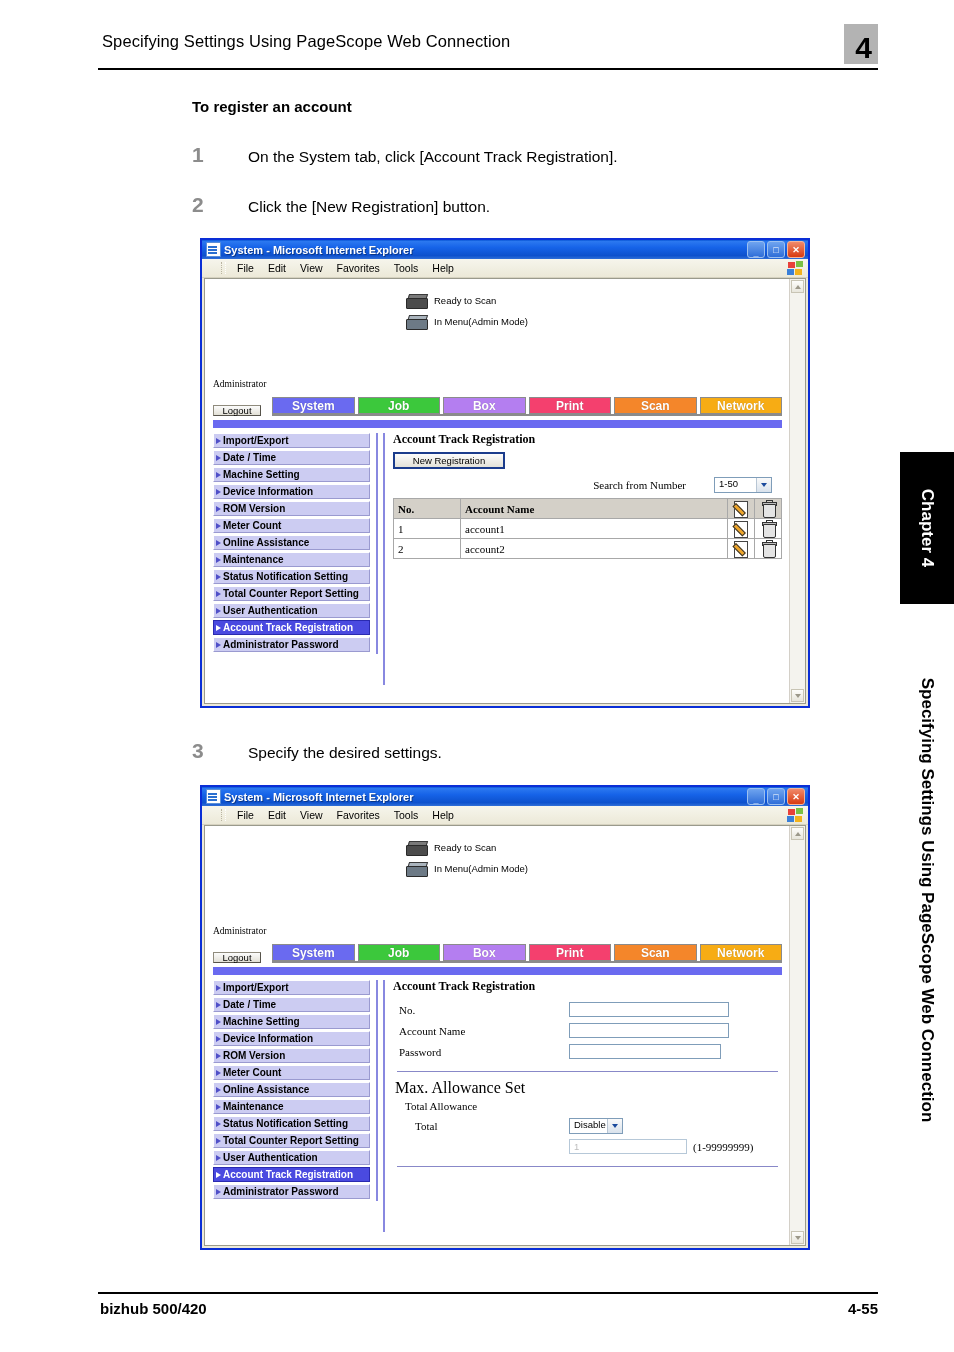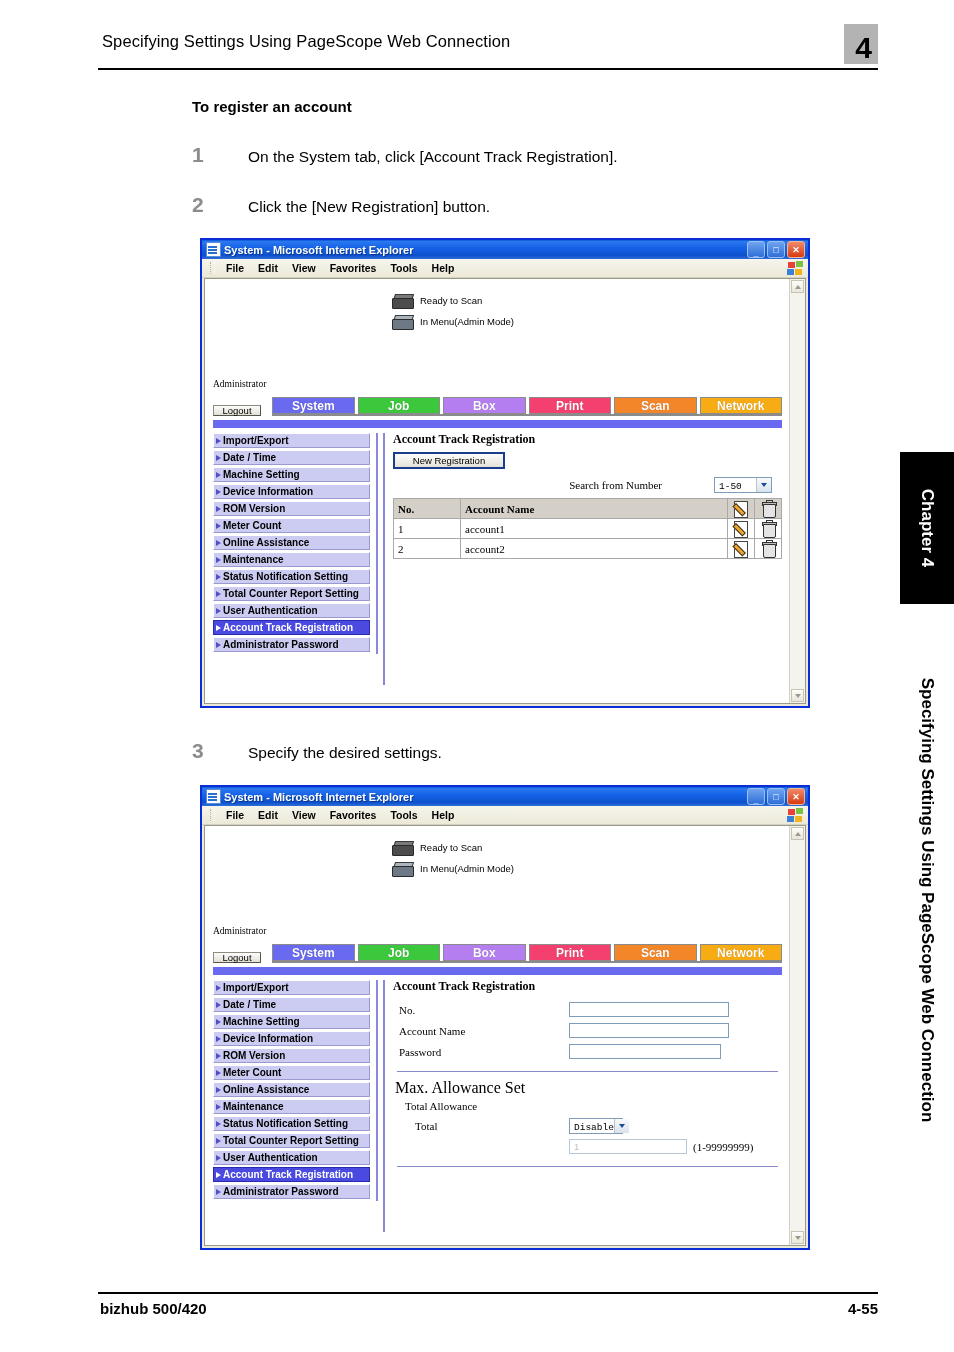--- a/index.html
+++ b/index.html
@@ -224,22 +224,21 @@
   .tb-btn.min .g { top: 70%; }
 
   .menubar {
     position: absolute;
     left: 0; top: 19px; right: 0;
     height: 18px;
     background: linear-gradient(to bottom, #f6f5ec, #ece9d8);
     border-bottom: 1px solid #d6d2c0;
     display: flex;
     align-items: center;
-    padding-left: 8px;
-    font-weight: bold;
+    padding-left: 19px;
   }
   .grip {
     width: 3px; height: 12px;
     border-left: 1px dotted #b9b4a0;
     border-right: 1px dotted #fff;
     margin-right: 4px;
   }
   .menu-item {
     font-size: 10.5px;
     padding: 0 7px;
@@ -301,21 +300,21 @@
     width: 0; height: 0;
     border-left: 3px solid transparent;
     border-right: 3px solid transparent;
   }
   .vscroll .arrow.up .tri { border-bottom: 4px solid #9c988a; }
   .vscroll .arrow.down .tri { border-top: 4px solid #9c988a; }
 
   
   .status-block {
     position: absolute;
-    left: 186px;
+    left: 200px;
     top: 12px;
     width: 210px;
   }
   .status-row {
     display: flex;
     align-items: center;
     height: 19px;
     margin-bottom: 2px;
   }
   .dev-icon {
@@ -486,32 +485,31 @@
   .search-row {
     display: flex;
     align-items: center;
     justify-content: flex-end;
     margin-bottom: 5px;
     padding-right: 10px;
   }
   .search-label {
     font-family: "Liberation Serif", serif;
     font-size: 11px;
-    margin-right: 52px;
+    margin-right: 28px;
   }
   .combo {
     width: 58px;
     height: 16px;
     background: #fff;
     border: 1px solid #7f9db9;
     display: flex;
-    align-items: flex-end;
+    align-items: flex-start;
     box-sizing: border-box;
     position: relative;
-    font-family: Liberation Mono, monospace;
   }
   .combo .cval {
     font-size: 9.5px;
     padding-left: 4px;
     flex: 1 1 auto;
     white-space: nowrap;
   }
   .combo .cbtn {
     width: 14px;
     height: 14px;

